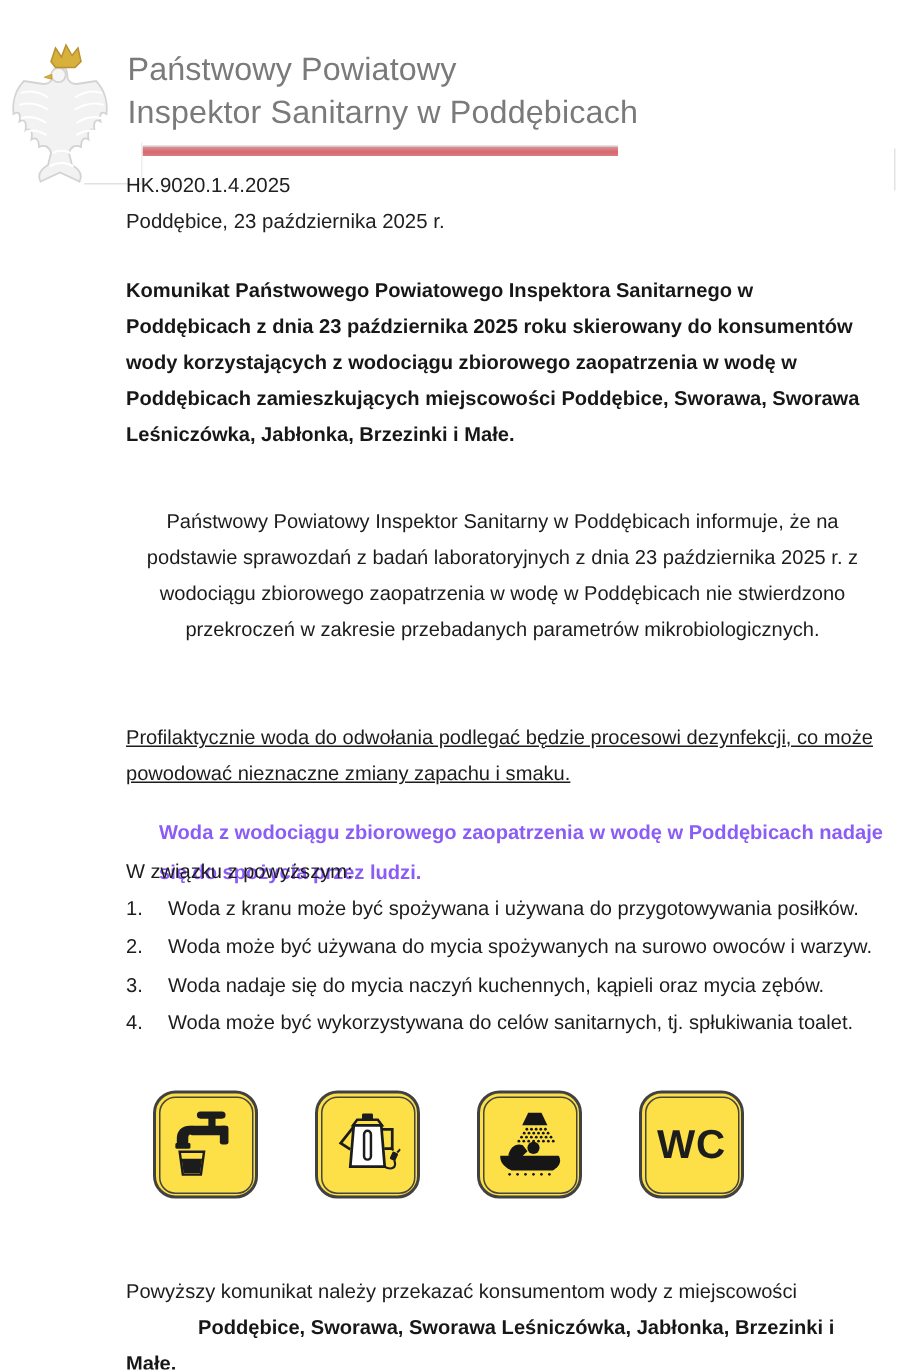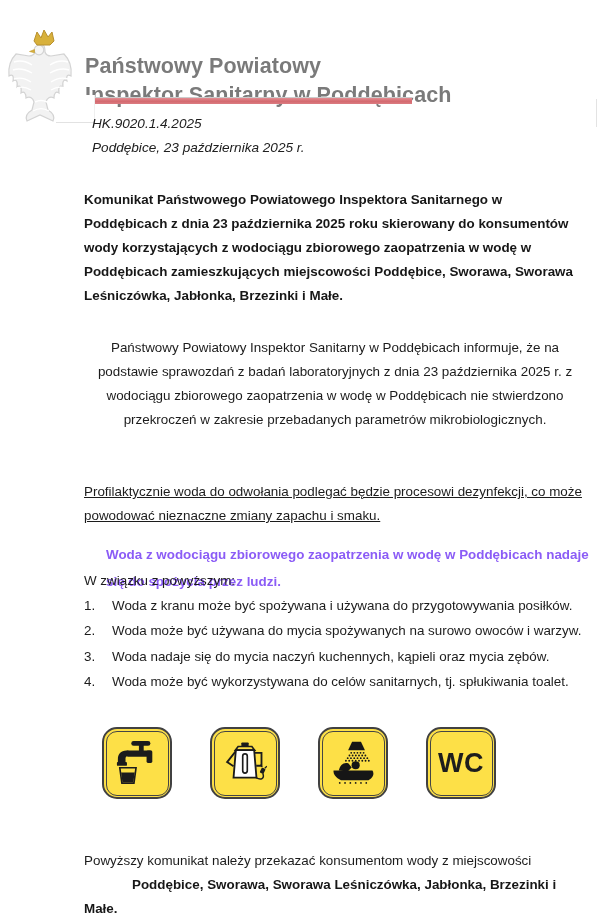--- a/index.html
+++ b/index.html
@@ -11,42 +11,41 @@
     position: relative;
     overflow: hidden;
   }
   .abs { position: absolute; }
 
   
   #eagle-emblem { left: 6px; top: 28px; width: 70px; height: 97px; }
   #org-title {
     left: 85px; top: 32px;
     font-size: 21.5px; line-height: 29px;
-    color: #7a7a7a; font-weight: 700;
+    color: #7a7a7a; font-weight: 400;
     letter-spacing: 0.1px;
-    margin-top: 20px;
   }
   #accent-bar {
     left: 85px; top: 97px; width: 327px; height: 6px;
     background: linear-gradient(180deg, #e republican8d92 0%, #d4696f 55%, #db7c81 100%);
   }
   #accent-bar { background: linear-gradient(180deg, #e28d92 0%, #d4696f 55%, #db7c81 100%); border-top: 1px solid #cccccc; }
   #scan-artifact-box {
     left: 56px; top: 95px; width: 38px; height: 27px;
     background: #ffffff; border-bottom: 1px solid #e2e2e2; border-right: 1px solid #efefef;
   }
   #scan-artifact-line { left: 596px; top: 99px; width: 1px; height: 28px; background: #e3e3e3; }
 
   
-  #meta { left: 92px; top: 112px; font-size: 13.6px; line-height: 24px; color: #202020; font-style: italic; }
+  #meta { left: 84px; top: 112px; font-size: 13.6px; line-height: 24px; color: #202020; }
 
   
   .body-text { font-size: 13.4px; line-height: 24px; color: #1c1c1c; width: 502px; left: 84px; }
   .body-text p { margin: 12px; text-align: center; }
-  #intro-paragraph   { top: 188px; font-weight: 700; color: #171717; }
+  #intro-paragraph   { top: 182px; font-weight: 700; color: #171717; }
   #results-block     { top: 324px; }
   #disinfection-para { top: 480px; text-decoration: underline; }
   #statement-para    { top: 541px; font-weight: 700; line-height: 27px; color: #8b5cf6; margin-left: 22px; }
 
   
   #list-block { top: 568px; width: 512px; left: 84px; font-size: 13.4px; color: #1c1c1c; }
   #list-intro { line-height: 25px; }
   .list-item { display: flex; line-height: 25.3px; }
   .list-num { width: 28px; flex: 0 0 28px; }
   .list-text { flex: 1; }

